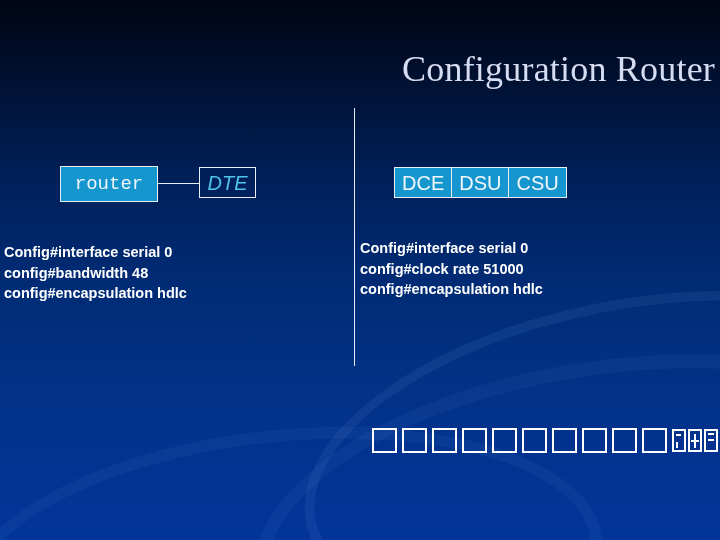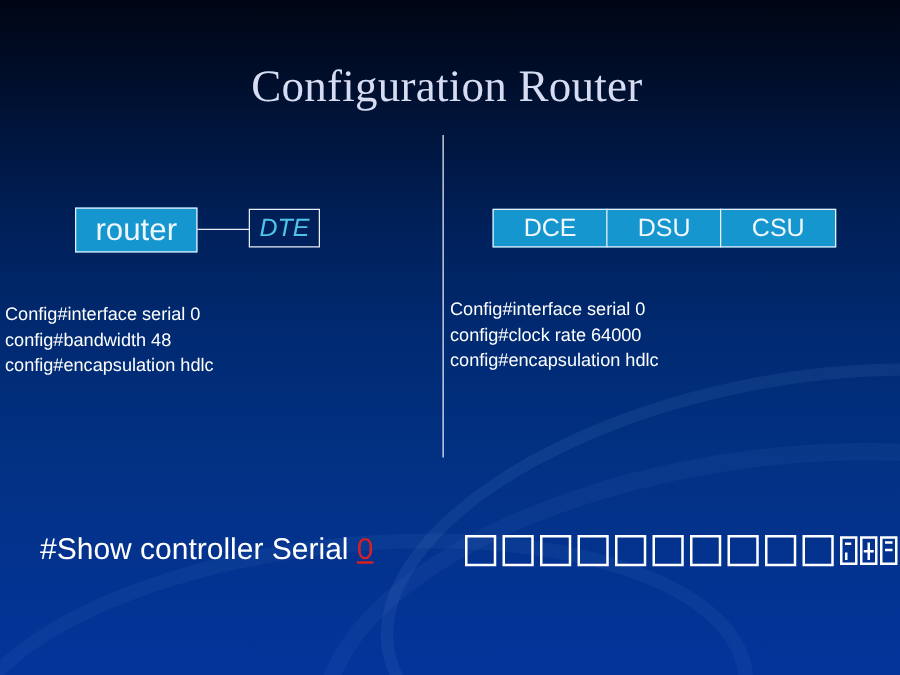--- a/index.html
+++ b/index.html
@@ -58,21 +58,21 @@
     height: 260px;
     border: 12px solid rgba(120,165,225,0.07);
     transform: rotate(-6deg);
   }
 
   #title {
     position: absolute;
     left: 0;
     top: 48px;
     width: 715px;
-    text-align: center;
+    text-align: right;
     font-family: "Liberation Serif", "DejaVu Serif", serif;
     font-size: 36px;
     line-height: 42px;
     color: #d6dcf2;
     letter-spacing: 0.2px;
     white-space: nowrap;
   }
 
   
   #divider {
@@ -92,23 +92,24 @@
     width: 98px;
     height: 36px;
     box-sizing: border-box;
     background: #1596ce;
     border: 1px solid #e9eef7;
     display: flex;
     align-items: center;
     justify-content: center;
   }
   #router-box .lbl {
-    font-size: 25px;
+    font-size: 19px;
     line-height: 19px;
     color: #eef6fb;
+    font-family: Liberation Mono, monospace;
   }
 
   #link-line {
     position: absolute;
     left: 158px;
     top: 183px;
     width: 42px;
     height: 1px;
     background: #e8ecf5;
   }
@@ -142,36 +143,36 @@
     height: 31px;
   }
   #wan-group .wan-cell {
     box-sizing: border-box;
     background: #1596ce;
     border: 1px solid #e9eef7;
     margin-left: -1px;
     display: flex;
     align-items: center;
     justify-content: center;
-    padding: 0 24px;
+    padding: 0 7px;
   }
   #wan-group .wan-cell:first-child { margin-left: 0; }
   #wan-group .wan-cell .lbl {
     font-size: 20px;
     line-height: 20px;
     color: #f2f7fb;
   }
 
   
   .config-block {
     position: absolute;
     color: #ffffff;
     font-size: 14.5px;
     line-height: 20.5px;
-    font-weight: normal;
+    font-weight: bold;
     white-space: nowrap;
   }
   #config-left {
     left: 4px;
     top: 242px;
   }
   #config-left .line:first-child {
     margin-left: 0;
   }
   #config-right {
@@ -278,27 +279,24 @@
   </div>
 
   <div class="config-block" id="config-left">
     <div class="line">Config#interface serial 0</div>
     <div class="line">config#bandwidth 48</div>
     <div class="line">config#encapsulation hdlc</div>
   </div>
 
   <div class="config-block" id="config-right">
     <div class="line">Config#interface serial 0</div>
-    <div class="line">config#clock rate 64000</div>
+    <div class="line">config#clock rate 51000</div>
     <div class="line">config#encapsulation hdlc</div>
   </div>
 
-  <div id="command-line">
-    <span>#Show controller Serial </span><span class="hl">0</span>
-  </div>
 
   <div id="tofu-run">
       <div class="tofu"></div>
       <div class="tofu"></div>
       <div class="tofu"></div>
       <div class="tofu"></div>
       <div class="tofu"></div>
       <div class="tofu"></div>
       <div class="tofu"></div>
       <div class="tofu"></div>

